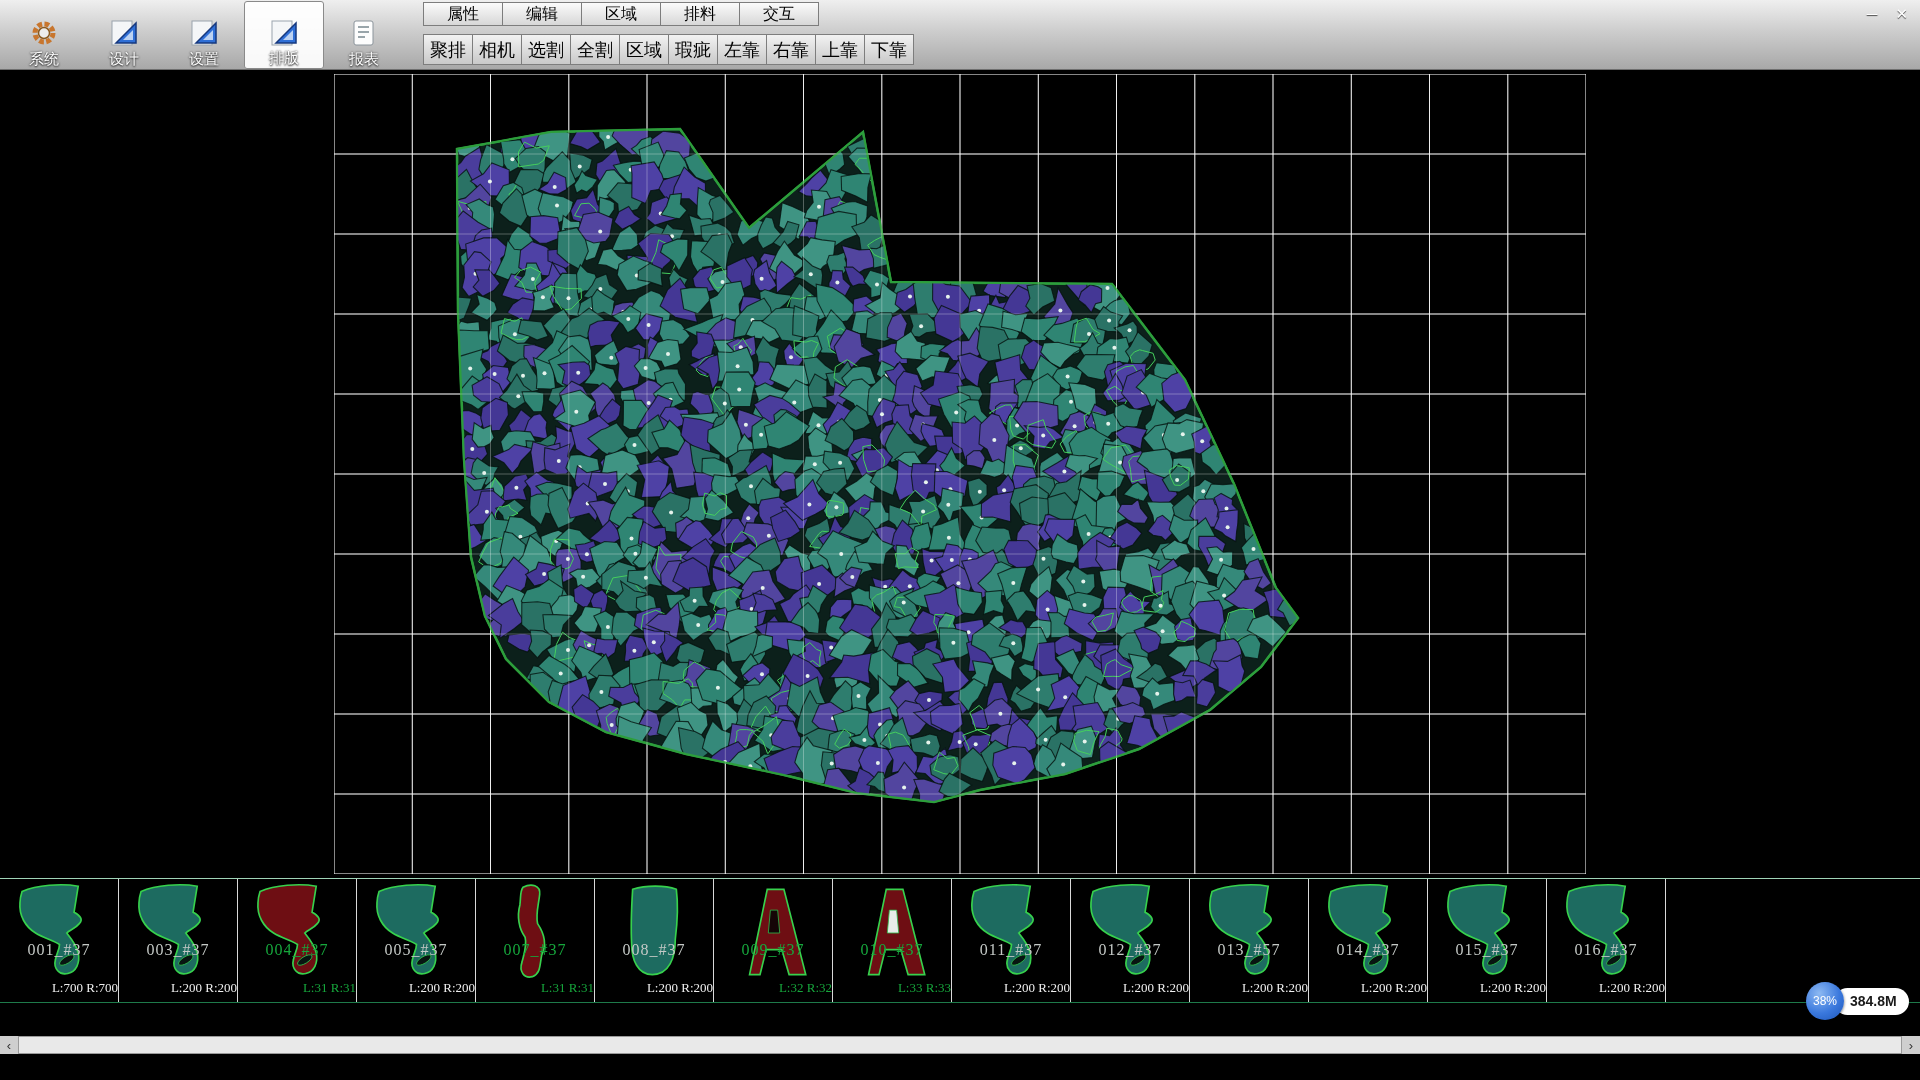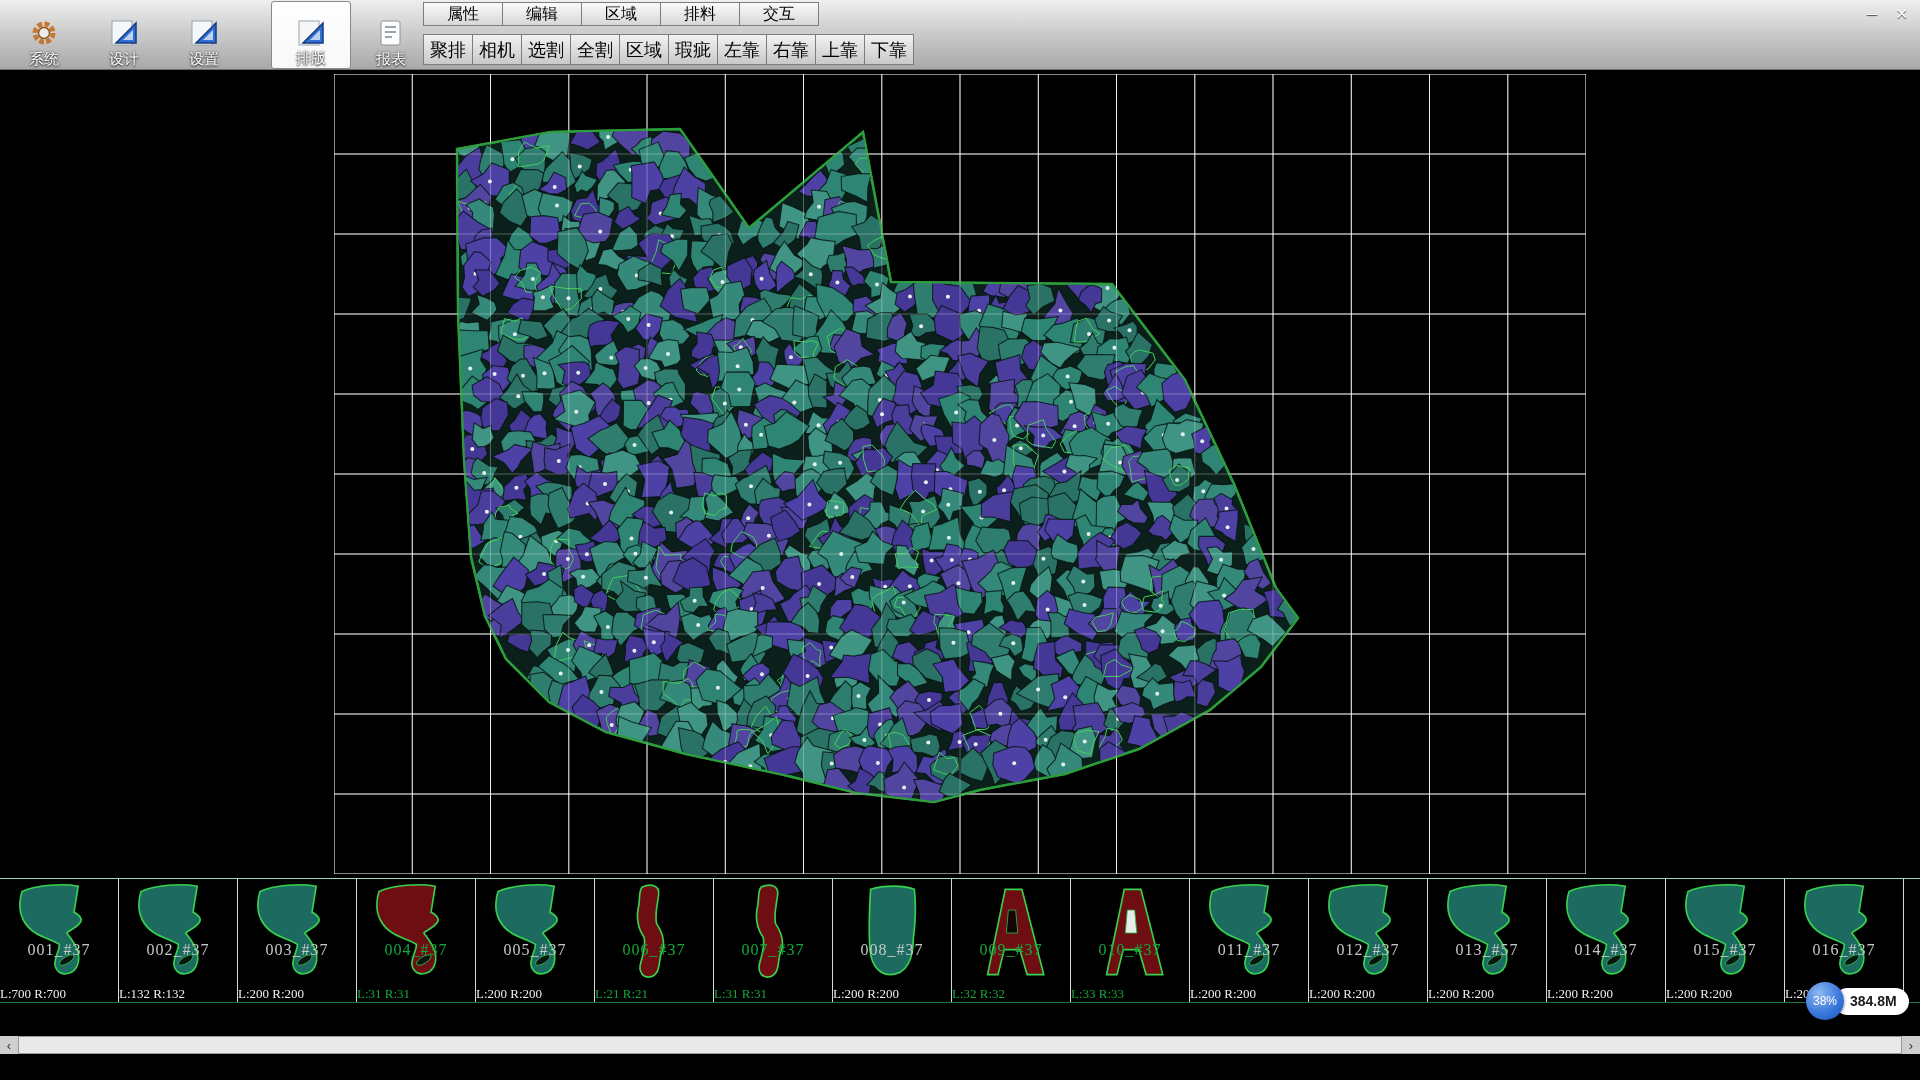--- a/index.html
+++ b/index.html
@@ -7,21 +7,21 @@
     font-family:"Liberation Sans",sans-serif;}
   .app{position:relative;width:1920px;height:1080px;background:#000;}
 
   
   .toolbar{position:absolute;top:0;left:0;width:1920px;height:70px;
     background:linear-gradient(180deg,#efefef 0%,#cdcdcd 45%,#a8a8a8 100%);
     border-bottom:1px solid #6f6f6f;}
   .modes{position:absolute;left:4px;top:0;height:70px;display:flex;}
   .mode{width:80px;height:68px;margin-top:1px;display:flex;flex-direction:column;
     align-items:center;padding-top:16px;cursor:pointer;border-radius:3px;}
-  .mode.active{background:rgba(255,255,255,.92);border:1px solid #8a8a8a;margin-left:27px;}
+  .mode.active{background:rgba(255,255,255,.92);border:1px solid #8a8a8a;}
   .mode .mic{height:34px;display:flex;align-items:center;justify-content:center;}
   .mode .mlabel{font-size:15px;color:#fff;margin-top:1px;
     text-shadow:0 1px 2px #333,0 0 2px #333;}
   .menus{position:absolute;left:424px;top:0;}
   .tabs{display:flex;height:34px;padding-top:2px;}
   .tab{width:80px;height:24px;background:linear-gradient(#fbfbfb,#d7d7d7);
     border:1px solid #7d7d7d;margin-left:-1px;display:flex;align-items:center;
     justify-content:center;font-size:16px;color:#000;cursor:pointer;}
   .tools{display:flex;height:34px;}
   .tool{width:50px;height:31px;background:linear-gradient(#f2f2f2,#c9c9c9);
@@ -38,21 +38,21 @@
   
   .parts-strip{position:absolute;top:878px;left:0;width:1920px;height:125px;
     background:#000;border-top:1px solid #9fd4b8;border-bottom:1px solid #1e7a4a;
     display:flex;}
   .tile{position:relative;width:119px;height:123px;border-right:1px solid #d9d9d9;
     flex:0 0 auto;cursor:pointer;background:#000;}
   .tile svg{position:absolute;left:6px;top:2px;}
   .pid{position:absolute;left:0;right:0;top:62px;text-align:center;
     font-family:"Liberation Serif",serif;font-size:16px;color:#c4c9c6;
     letter-spacing:1px;}
-  .plr{position:absolute;left:0;right:0;bottom:0;text-align:left;
+  .plr{position:absolute;left:0;right:0;bottom:6px;text-align:right;
     font-family:"Liberation Serif",serif;font-size:13px;color:#efefef;}
   .tile.flag .pid,.tile.flag .plr{color:#16a73c;}
 
   
   .status-badge{position:absolute;left:1806px;top:982px;display:flex;
     align-items:center;z-index:6;}
   .badge-pct{width:38px;height:38px;border-radius:50%;
     background:radial-gradient(circle at 35% 30%,#8db9f2,#3a78dd 55%,#1c55b8);
     color:#fff;font-size:12px;display:flex;align-items:center;justify-content:center;
     z-index:2;box-shadow:0 1px 3px rgba(0,0,0,.6);}
@@ -1302,53 +1302,38 @@
           <ellipse cx="57" cy="76" rx="8" ry="3.2" transform="rotate(-32 57 76)" fill="#081511" stroke="#2db84a" stroke-width="0.8"></ellipse>
         </svg>
         <div class="pid">001_#37</div>
         <div class="plr">L:700 R:700</div>
       </div>
       <div class="tile">
         <svg width="107" height="104" viewBox="0 0 100 100">
           <path d="M14,10 C28,4 52,2 68,5 L64,30 C70,33 73,37 69,41 C65,46 60,47 57,50 C61,55 66,61 68,69 C70,79 66,87 58,89 C50,91 44,84 46,76 C47,70 50,66 50,61 C44,57 35,55 27,50 C17,44 11,33 12,21 C12,16 13,13 14,10 Z" fill="#1d6b60" stroke="#37d14d" stroke-width="1.6"></path>
           <ellipse cx="57" cy="76" rx="8" ry="3.2" transform="rotate(-32 57 76)" fill="#081511" stroke="#2db84a" stroke-width="0.8"></ellipse>
         </svg>
-        <div class="pid">002_#37</div>
-        <div class="plr">L:132 R:132</div>
-      </div>
-      <div class="tile">
-        <svg width="107" height="104" viewBox="0 0 100 100">
-          <path d="M14,10 C28,4 52,2 68,5 L64,30 C70,33 73,37 69,41 C65,46 60,47 57,50 C61,55 66,61 68,69 C70,79 66,87 58,89 C50,91 44,84 46,76 C47,70 50,66 50,61 C44,57 35,55 27,50 C17,44 11,33 12,21 C12,16 13,13 14,10 Z" fill="#1d6b60" stroke="#37d14d" stroke-width="1.6"></path>
-          <ellipse cx="57" cy="76" rx="8" ry="3.2" transform="rotate(-32 57 76)" fill="#081511" stroke="#2db84a" stroke-width="0.8"></ellipse>
-        </svg>
         <div class="pid">003_#37</div>
         <div class="plr">L:200 R:200</div>
       </div>
       <div class="tile flag">
         <svg width="107" height="104" viewBox="0 0 100 100">
           <path d="M14,10 C28,4 52,2 68,5 L64,30 C70,33 73,37 69,41 C65,46 60,47 57,50 C61,55 66,61 68,69 C70,79 66,87 58,89 C50,91 44,84 46,76 C47,70 50,66 50,61 C44,57 35,55 27,50 C17,44 11,33 12,21 C12,16 13,13 14,10 Z" fill="#6e0e13" stroke="#37d14d" stroke-width="1.6"></path>
           <ellipse cx="57" cy="76" rx="8" ry="3.2" transform="rotate(-32 57 76)" fill="#081511" stroke="#2db84a" stroke-width="0.8"></ellipse>
         </svg>
         <div class="pid">004_#37</div>
         <div class="plr">L:31 R:31</div>
       </div>
       <div class="tile">
         <svg width="107" height="104" viewBox="0 0 100 100">
           <path d="M14,10 C28,4 52,2 68,5 L64,30 C70,33 73,37 69,41 C65,46 60,47 57,50 C61,55 66,61 68,69 C70,79 66,87 58,89 C50,91 44,84 46,76 C47,70 50,66 50,61 C44,57 35,55 27,50 C17,44 11,33 12,21 C12,16 13,13 14,10 Z" fill="#1d6b60" stroke="#37d14d" stroke-width="1.6"></path>
           <ellipse cx="57" cy="76" rx="8" ry="3.2" transform="rotate(-32 57 76)" fill="#081511" stroke="#2db84a" stroke-width="0.8"></ellipse>
         </svg>
         <div class="pid">005_#37</div>
         <div class="plr">L:200 R:200</div>
-      </div>
-      <div class="tile flag">
-        <svg width="107" height="104" viewBox="0 0 100 100">
-          <path d="M38,6 C46,2 55,4 54,13 C53,23 50,31 52,41 C58,50 61,61 56,71 C54,81 55,89 47,92 C39,94 34,87 37,78 C39,70 42,62 40,54 C34,46 32,34 35,23 C36,15 35,10 38,6 Z" fill="#6e0e13" stroke="#37d14d" stroke-width="1.6"></path>
-        </svg>
-        <div class="pid">006_#37</div>
-        <div class="plr">L:21 R:21</div>
       </div>
       <div class="tile flag">
         <svg width="107" height="104" viewBox="0 0 100 100">
           <path d="M38,6 C46,2 55,4 54,13 C53,23 50,31 52,41 C58,50 61,61 56,71 C54,81 55,89 47,92 C39,94 34,87 37,78 C39,70 42,62 40,54 C34,46 32,34 35,23 C36,15 35,10 38,6 Z" fill="#6e0e13" stroke="#37d14d" stroke-width="1.6"></path>
         </svg>
         <div class="pid">007_#37</div>
         <div class="plr">L:31 R:31</div>
       </div>
       <div class="tile">
         <svg width="107" height="104" viewBox="0 0 100 100">

